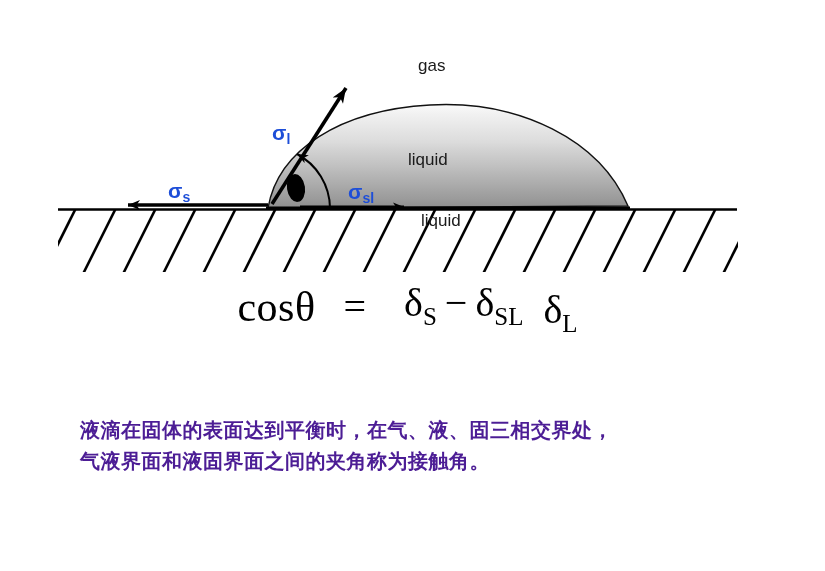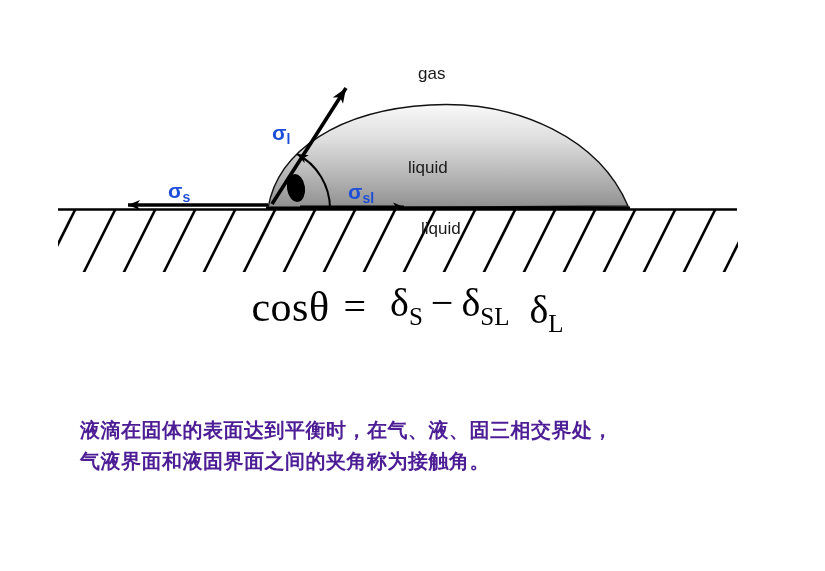--- a/index.html
+++ b/index.html
@@ -21,21 +21,20 @@
     top: 0;
     width: 825px;
     height: 290px;
   }
   .label-gas, .label-liquid, .label-solid {
     position: absolute;
     font-family: "Liberation Sans", sans-serif;
     font-size: 17px;
     color: #1a1a1a;
     white-space: nowrap;
-    margin-top: 8px;
   }
   .label-gas { left: 418px; top: 56px; }
   .label-liquid { left: 408px; top: 150px; }
   .label-solid { left: 421px; top: 211px; }
 
   .sigma {
     position: absolute;
     font-family: "Liberation Sans", sans-serif;
     color: #1d4ed8;
     font-weight: bold;
@@ -55,21 +54,21 @@
     top: 275px;
     width: 825px;
     text-align: center;
     font-family: "Liberation Serif", serif;
     color: #000000;
   }
   .eq-row {
     display: inline-flex;
     align-items: center;
     justify-content: center;
-    gap: 10px;
+    gap: 24px;
   }
   .eq-lhs {
     font-size: 42px;
     letter-spacing: 0.5px;
   }
   .eq-eq {
     font-size: 40px;
     padding: 0 4px;
   }
   .frac {

